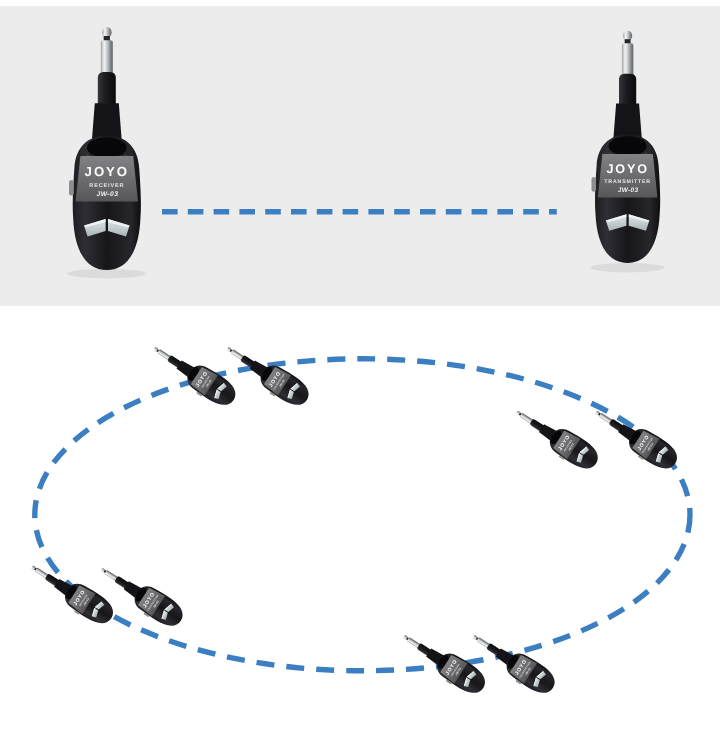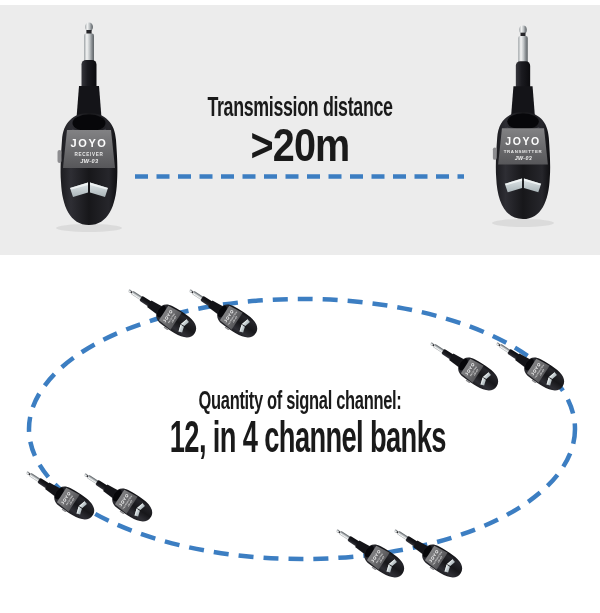--- a/index.html
+++ b/index.html
@@ -174,23 +174,15 @@
       </g>
       <g transform="translate(428,552) rotate(-57) scale(0.39) translate(-32,-103)">
         <use href="#device-shape" width="64" height="206"></use>
         <text class="dev-brand" x="32" y="125" text-anchor="middle">JOYO</text>
         <text class="dev-type" x="32" y="133.5" text-anchor="middle">TRANSMITTER</text>
         <text class="dev-model" x="32.5" y="141" text-anchor="middle">JW-03</text>
       </g>
     </g>
   </svg>
 
-  <div class="headline headline-top">
-    <span class="h-line t-small">Transmission distance</span>
-    <span class="h-line t-big">&gt;20m</span>
-  </div>
 
-  <div class="headline headline-bottom">
-    <span class="h-line b-small">Quantity of signal channel:</span>
-    <span class="h-line b-big">12, in 4 channel banks</span>
-  </div>
 
 </div>
 
 </body></html>

